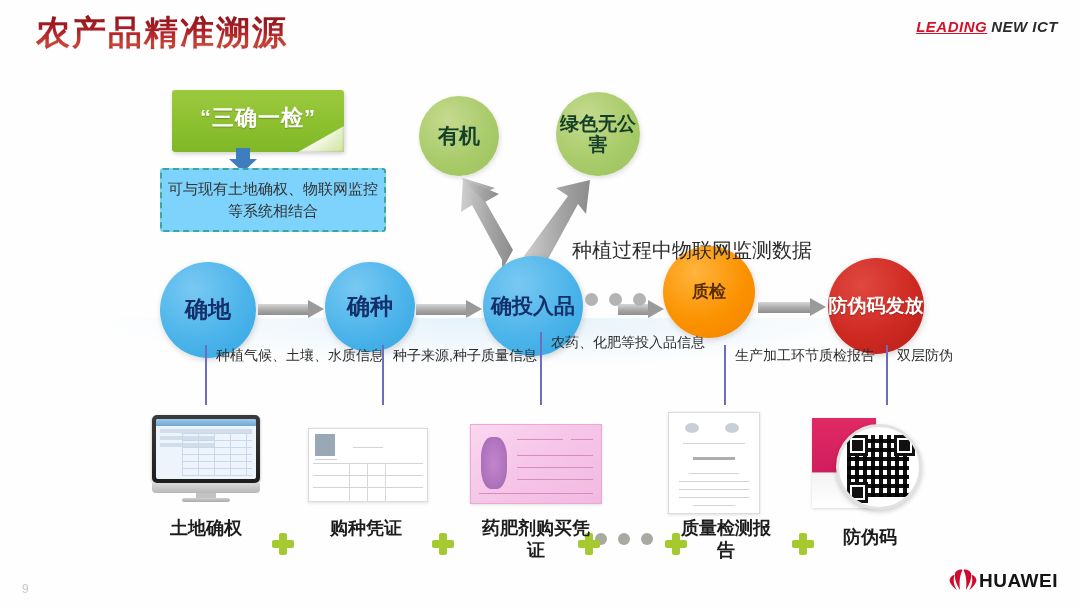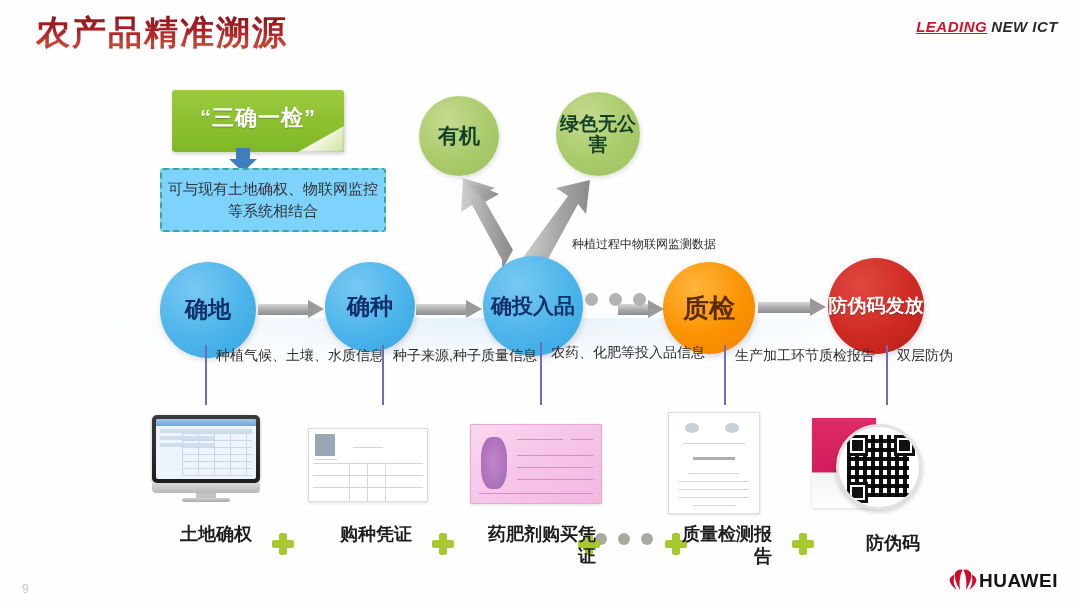--- a/index.html
+++ b/index.html
@@ -84,21 +84,21 @@
     display:flex;align-items:center;justify-content:center;
     text-align:right;font-weight:bold;line-height:1.1;
     box-shadow:1px 2px 6px rgba(0,0,0,.16);
   }
   .blue{background:radial-gradient(circle at 35% 28%,#78c9f2 0%,#4cb4ea 55%,#33a6e2 100%);color:#14306b;}
   .orange{background:radial-gradient(circle at 35% 28%,#ffb43c 0%,#fb9200 55%,#f08300 100%);color:#5a2b00;}
   .red{background:radial-gradient(circle at 35% 28%,#e04840 0%,#ce2a22 55%,#b71d18 100%);color:#ffffff;}
   #c-land{left:160px;top:262px;width:96px;height:96px;font-size:23px;}
   #c-seed{left:325px;top:262px;width:90px;height:90px;font-size:23px;}
   #c-input{left:483px;top:256px;width:100px;height:100px;font-size:21px;}
-  #c-qc{left:663px;top:262px;width:92px;height:92px;font-size:26px;}
+  #c-qc{left:663px;top:246px;width:92px;height:92px;font-size:17px;}
   #c-code{left:828px;top:258px;width:96px;height:96px;font-size:19px;text-shadow:0 1px 1px rgba(0,0,0,.3);}
 
   
   .flow-arrow{position:absolute;height:18px;}
   .flow-arrow .bar{
     position:absolute;left:0;top:4px;height:11px;width:calc(100% - 15px);
     background:linear-gradient(180deg,#d6d6d6 0%,#a8a8a8 55%,#8e8e8e 100%);
   }
   .flow-arrow .tip{
     position:absolute;right:0;top:0;width:0;height:0;
@@ -121,25 +121,25 @@
   #dots-mid{left:585px;top:293px;}
   #dots-bottom{left:595px;top:533px;}
 
   
   .cap{
     position:absolute;padding-left:9px;border-left:2px solid #6f6bbd;
     font-size:14px;color:#2c2c2c;line-height:1.5;white-space:nowrap;
   }
   #cap-land{left:205px;top:345px;}
   #cap-seed{left:382px;top:345px;}
-  #cap-input{left:540px;top:342px;}
+  #cap-input{left:540px;top:332px;}
   #cap-qc{left:724px;top:345px;}
   #cap-code{left:886px;top:345px;}
   .cap.noline{border-left:none;padding-left:0;}
-  #cap-iot{left:572px;top:236px;font-size:12px;color:#2c2c2c;line-height:1.45;text-align:center;}
+  #cap-iot{left:572px;top:236px;font-size:20px;color:#2c2c2c;line-height:1.45;text-align:center;}
 
   
   .vline{position:absolute;width:2px;background:#6f6bbd;}
   #vl1{left:205px;top:345px;height:60px;}
   #vl2{left:382px;top:345px;height:60px;}
   #vl3{left:540px;top:342px;height:63px;}
   #vl4{left:724px;top:345px;height:60px;}
   #vl5{left:886px;top:345px;height:60px;}
 
   
@@ -220,21 +220,21 @@
   }
   .qr-wrap .fm{position:absolute;width:15px;height:15px;border:3px solid #111;background:#fff;}
   .qr-wrap .fm i{position:absolute;inset:2px;background:#111;display:block;}
   .qr-wrap .fm1{left:8px;top:8px;}
   .qr-wrap .fm2{left:55px;top:8px;}
   .qr-wrap .fm3{left:8px;top:55px;}
 
   
   .alabel{
     position:absolute;font-size:18px;font-weight:bold;color:#1d1d1d;
-    text-align:right;line-height:1.2;margin-top:6px;
+    text-align:center;line-height:1.2;
   }
   #al-land{left:160px;top:518px;width:92px;}
   #al-seed{left:320px;top:518px;width:92px;}
   #al-fert{left:476px;top:518px;width:120px;}
   #al-report{left:680px;top:518px;width:92px;}
   #al-code{left:820px;top:527px;width:100px;}
 
   
   .plus{position:absolute;width:22px;height:22px;}
   .plus:before,.plus:after{

